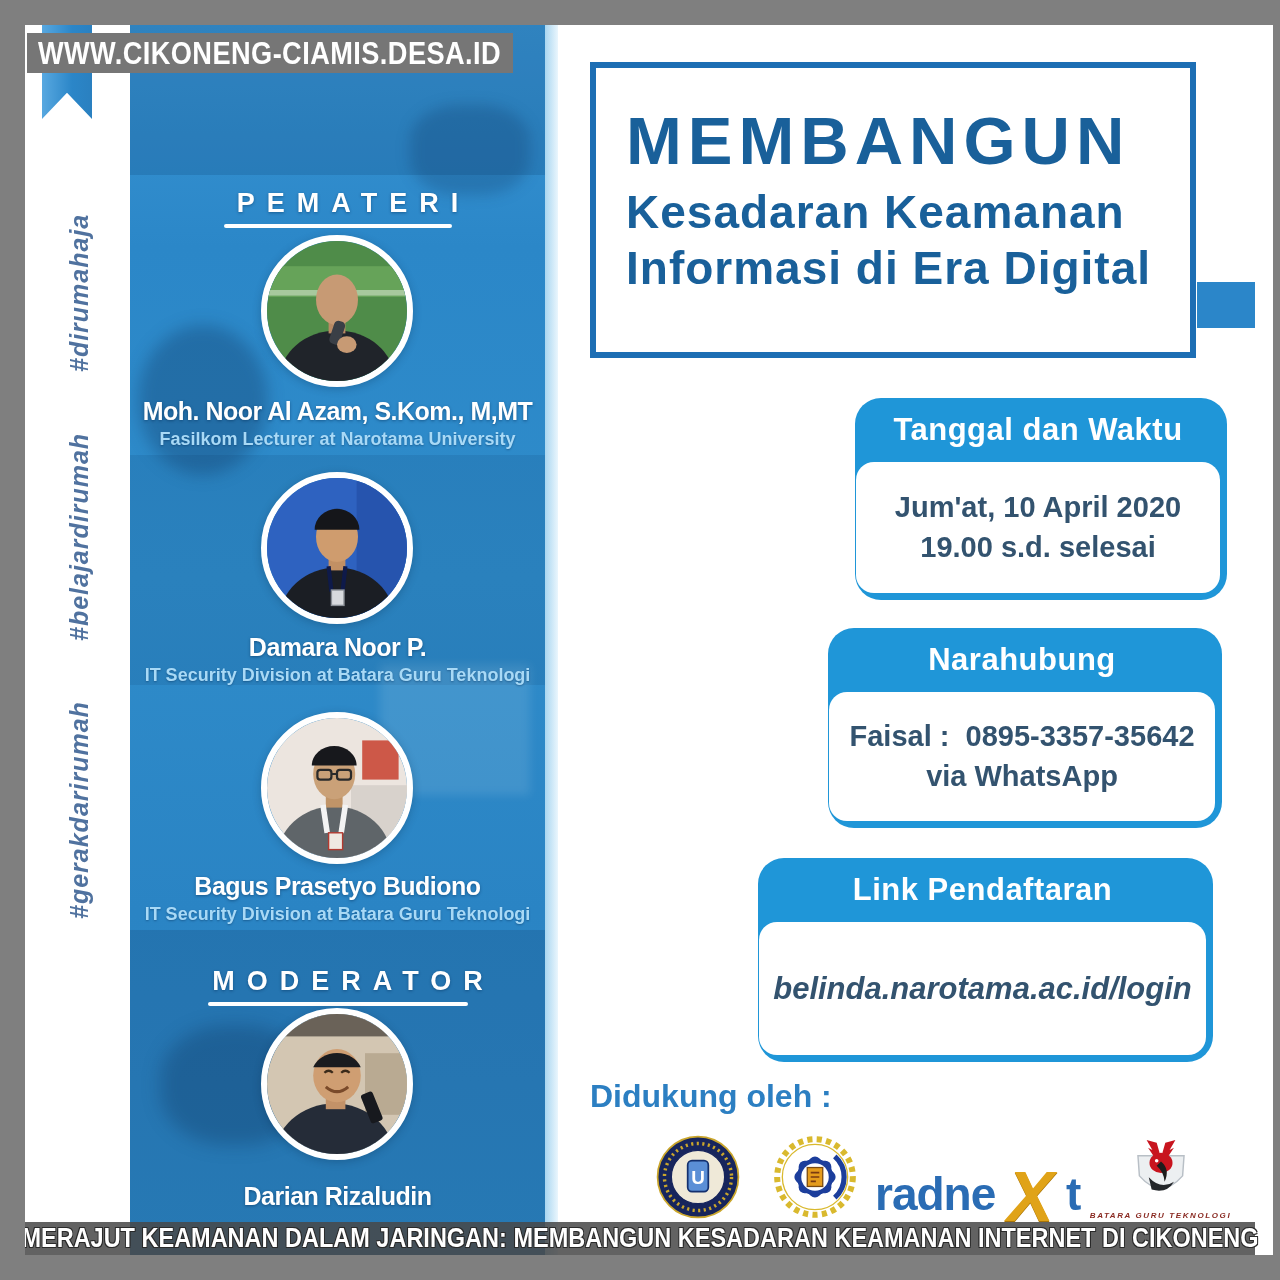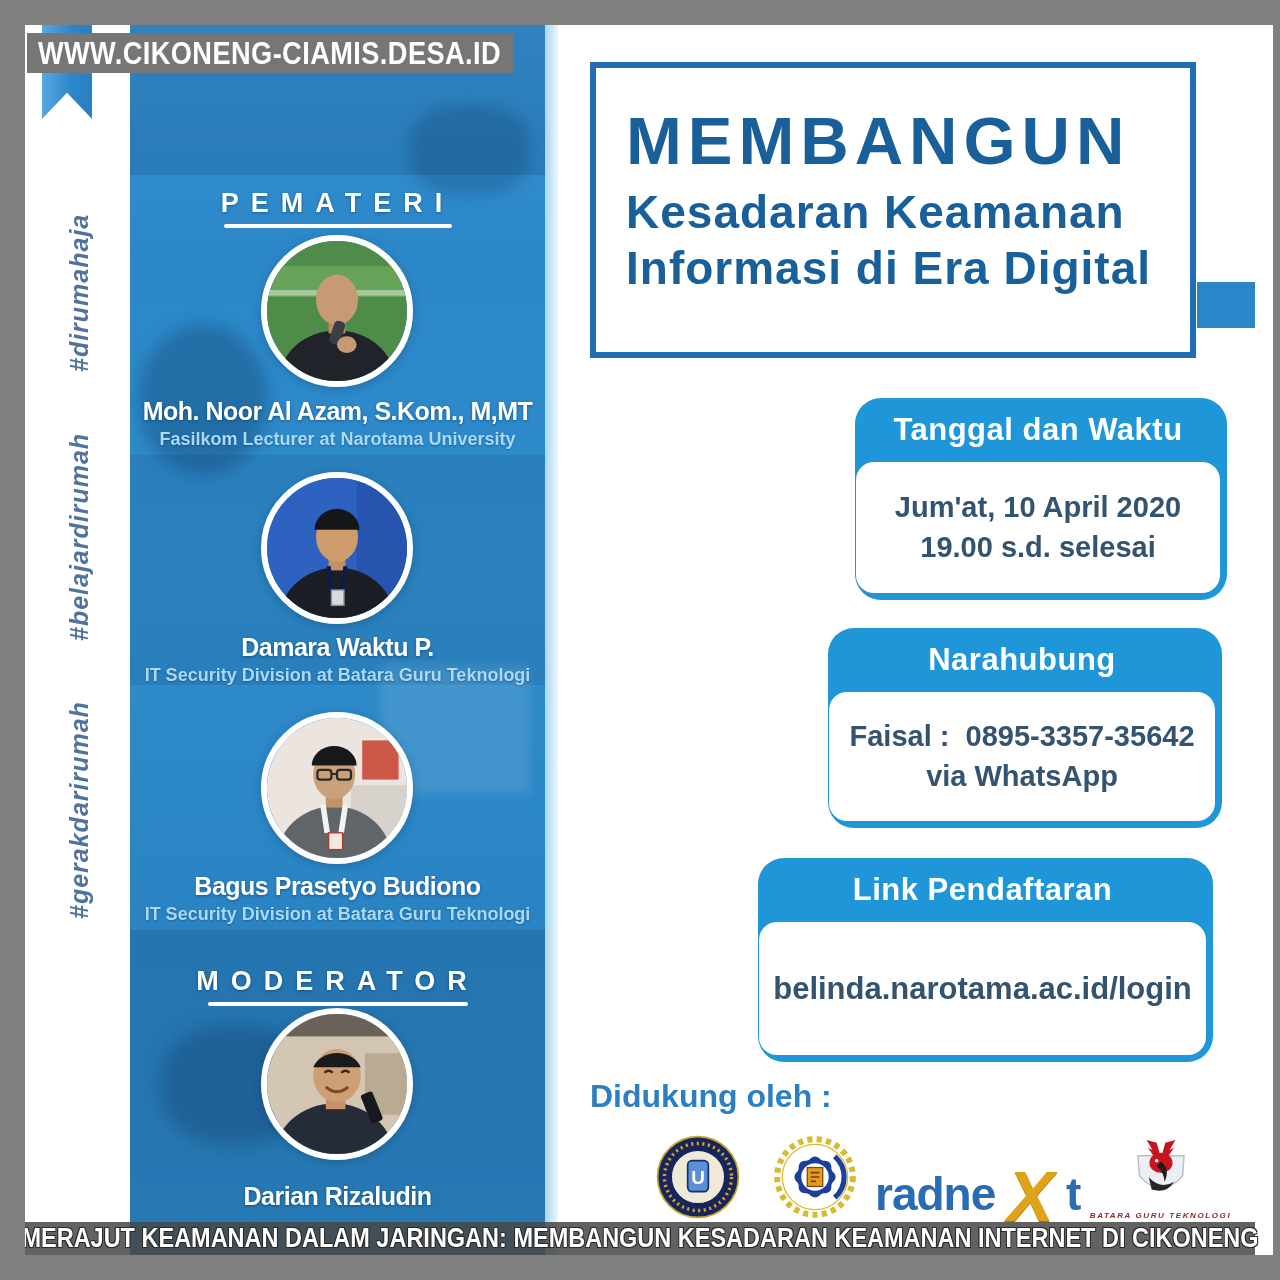--- a/index.html
+++ b/index.html
@@ -28,21 +28,21 @@
   
   .photo-col{position:absolute;left:105px;top:0;width:415px;height:1230px;
     background:linear-gradient(180deg,#3a95d4 0%,#2b87c8 18%,#2f8cca 45%,#2a84c4 72%,#2e8ac8 100%);
     overflow:hidden;}
   .ph{position:absolute;pointer-events:none;}
   .edge-fade{position:absolute;left:520px;top:0;width:13px;height:1230px;
     background:linear-gradient(90deg,#a9d6f0,#eaf6fd);}
 
   .sec-title{position:absolute;left:105px;width:415px;text-align:center;color:#fff;
     font-weight:bold;font-size:27px;letter-spacing:12px;z-index:3;
-    text-shadow:0 1px 3px rgba(0,40,80,.45);}
+    text-shadow:0 1px 3px rgba(0,40,80,.45);padding-left:16px;}
   .sec-underline{position:absolute;height:4px;background:#fff;z-index:3;border-radius:2px;}
 
   .avatar{position:absolute;width:140px;height:140px;border:6px solid #fff;
     border-radius:50%;overflow:hidden;z-index:3;box-shadow:0 2px 8px rgba(0,30,60,.25);}
   .avatar svg{display:block;width:100%;height:100%;}
 
   .p-name{position:absolute;left:110px;width:405px;text-align:center;color:#fff;
     font-weight:bold;font-size:25px;letter-spacing:-.5px;z-index:3;white-space:nowrap;
     text-shadow:0 1px 3px rgba(0,40,80,.5);}
   .p-aff{position:absolute;left:110px;width:405px;text-align:center;color:#a8d9f6;
@@ -63,21 +63,21 @@
   .card{position:absolute;background:#1f96d8;border-radius:26px;
     display:flex;flex-direction:column;padding:0 7px 7px 1px;box-sizing:border-box;}
   .card-hdr{flex:0 0 64px;display:flex;align-items:center;justify-content:center;
     color:#fff;font-weight:bold;font-size:31px;letter-spacing:.5px;}
   .card-body{flex:1;background:#fff;border-radius:18px;display:flex;flex-direction:column;
     align-items:center;justify-content:center;gap:7px;color:#33536f;font-weight:bold;
     font-size:29px;white-space:pre-wrap;text-align:center;}
   .card-schedule{left:830px;top:373px;width:372px;height:202px;}
   .card-contact{left:803px;top:603px;width:394px;height:200px;}
   .card-reg{left:733px;top:833px;width:455px;height:204px;}
-  .card-reg .card-body{font-size:31px;}
+  .card-reg .card-body{font-size:31px;font-style:italic;}
 
   
   .didukung{position:absolute;left:565px;top:1053px;font-size:32px;font-weight:bold;
     color:#2c7fc2;}
   .logo{position:absolute;}
   .logo svg{display:block;}
   .radnext{position:absolute;left:850px;top:1128px;display:flex;align-items:flex-end;
     height:72px;gap:16px;}
   .rn-txt{font-size:46px;font-weight:bold;color:#2a6cb4;letter-spacing:-1px;line-height:.95;
     padding-bottom:8px;}
@@ -144,21 +144,21 @@
       <rect width="100" height="100" fill="#2e62c0"></rect>
       <rect x="64" width="36" height="100" fill="#244ea6" opacity=".7"></rect>
       <ellipse cx="50" cy="101" rx="41" ry="37" fill="#1b1e24"></ellipse>
       <rect x="44" y="54" width="12" height="12" fill="#c29064"></rect>
       <ellipse cx="50" cy="42" rx="15" ry="18" fill="#cf9c6e"></ellipse>
       <path d="M34,37 a16,15 0 0,1 32,0 z" fill="#15161a"></path>
       <path d="M44,63 l2,18 M56,63 l-2,18" stroke="#0e1a4a" stroke-width="3" fill="none"></path>
       <rect x="46" y="80" width="9" height="11" fill="#d8dade" stroke="#8a8f96"></rect>
     </svg>
   </div>
-  <div class="p-name" style="top:608px;">Damara Waktu P.</div>
+  <div class="p-name" style="top:608px;">Damara Noor P.</div>
   <div class="p-aff" style="top:640px;">IT Security Division at Batara Guru Teknologi</div>
 
   <div class="avatar" style="left:236px;top:687px;">
     <svg viewBox="0 0 100 100">
       <rect width="100" height="100" fill="#ece5df"></rect>
       <rect x="68" y="16" width="26" height="28" fill="#c8402e" opacity=".85"></rect>
       <rect x="60" y="48" width="40" height="52" fill="#d8d2cc"></rect>
       <ellipse cx="48" cy="101" rx="41" ry="38" fill="#5f6569"></ellipse>
       <rect x="42" y="52" width="12" height="12" fill="#c09468"></rect>
       <ellipse cx="48" cy="40" rx="15" ry="18" fill="#caa178"></ellipse>

